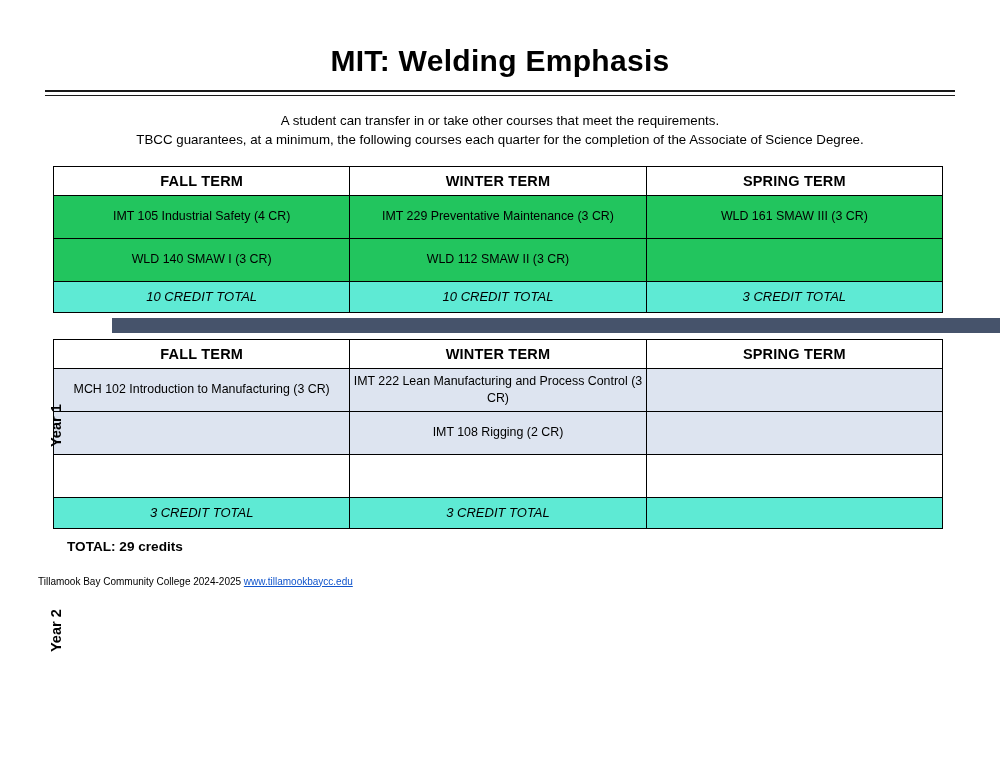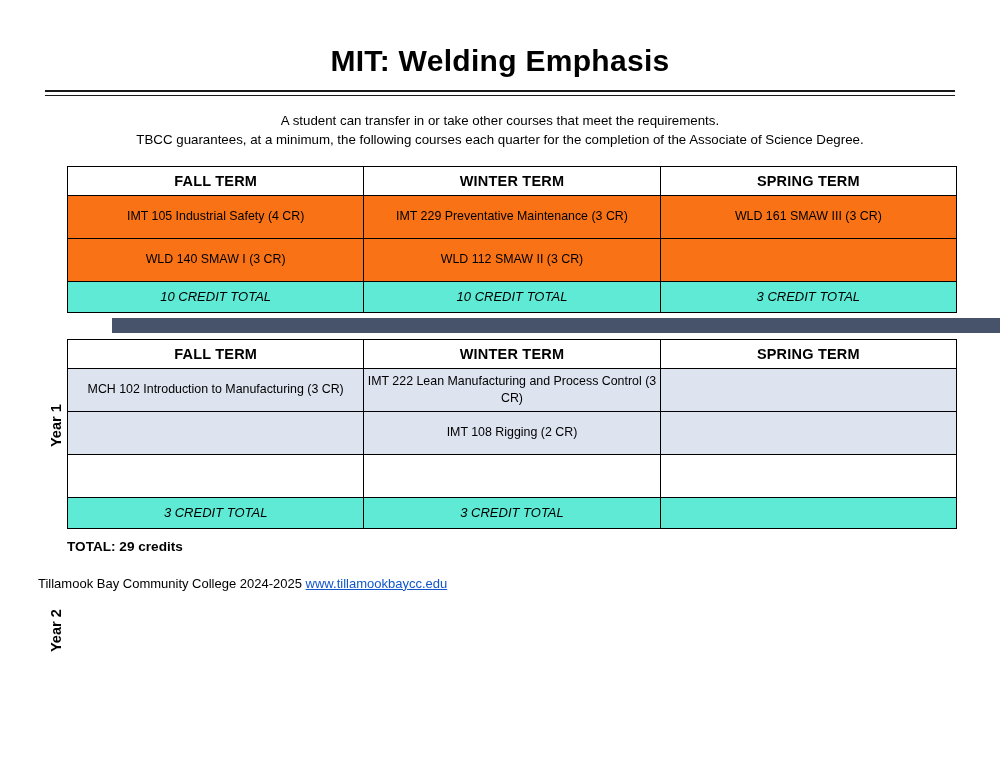--- a/index.html
+++ b/index.html
@@ -56,21 +56,21 @@
   
   .grid-wrap {
     position: relative;
     margin: 16px 0 0 0;
     padding-left: 45px;
     padding-right: 45px;
   }
   table.plan {
     border-collapse: collapse;
     width: 890px;
-    margin-left: 22px;
+    margin-left: 8px;
     table-layout: fixed;
     border: 1.5px solid #000;
   }
   table.plan td, table.plan th {
     border: 1.5px solid #000;
     padding: 0;
     vertical-align: middle;
     text-align: center;
   }
   .hdr-cell {
@@ -85,21 +85,21 @@
     font-size: 12.4px;
     line-height: 1.32;
     padding: 3px 8px;
   }
   .total-cell {
     height: 30px;
     font-size: 13px;
     font-style: italic;
     background: #5eead4;
   }
-  .pink { background: #f97316; }
+  .pink { background: #22c55e; }
   .blue { background: #dde4f0; }
   .white { background: #ffffff; }
 
   
   .year-label {
     position: absolute;
     left: 45px;
     width: 22px;
     font-size: 14.5px;
     font-weight: bold;
@@ -122,21 +122,21 @@
   }
 
   
   .total-line {
     margin: 10px 4px 0 67px;
     font-size: 13.6px;
     font-weight: bold;
   }
   .source-line {
     margin: 22px 0 4px 38px;
-    font-size: 13px;
+    font-size: 10px;
   }
   .source-line a {
     color: #1155cc;
     text-decoration: underline;
   }
 </style>
 </head>
 <body>
 
 <div class="page">

